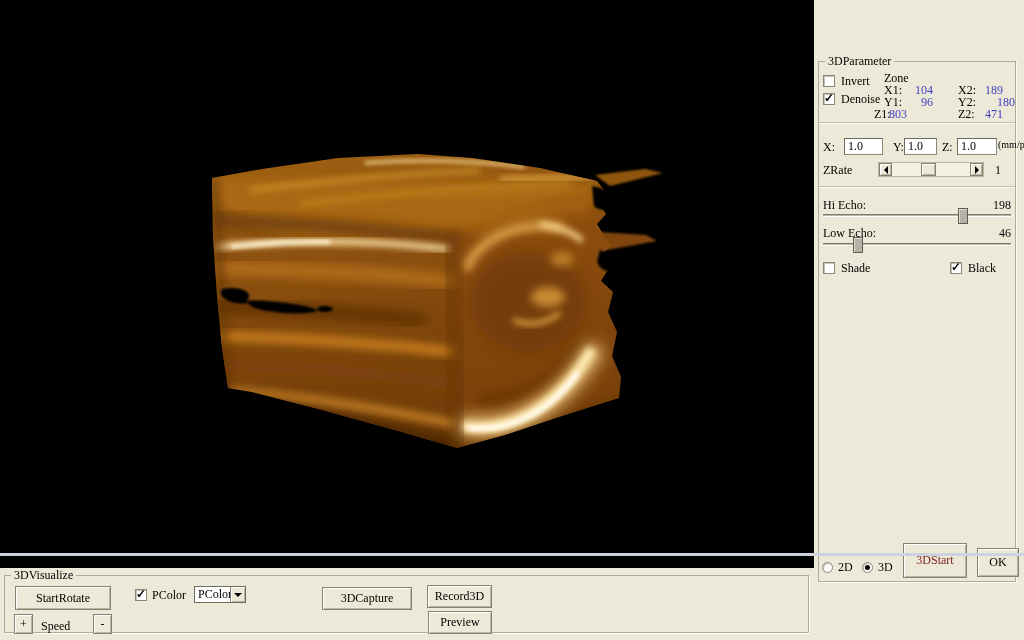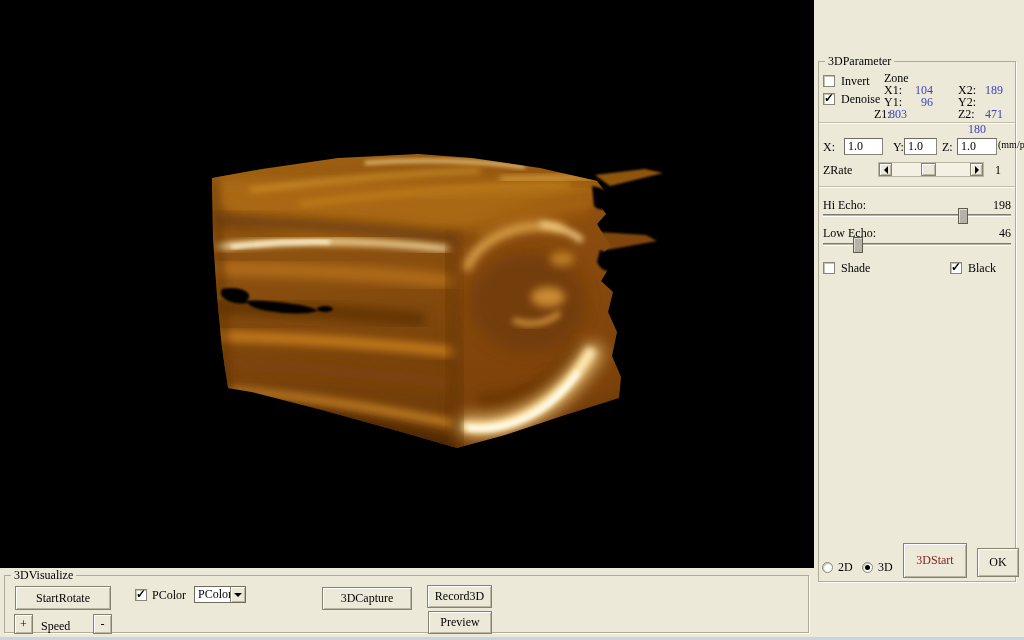--- a/index.html
+++ b/index.html
@@ -1,18 +1,18 @@
 <!DOCTYPE html>
 <html><head>
 <meta charset="utf-8">
 <style>
   * { margin:0; padding:0; box-sizing:border-box; }
   html,body { width:1024px; height:640px; overflow:hidden; }
   body { font-family:"Liberation Serif","DejaVu Serif",serif; font-size:12px; color:#000; background:#ece9d8; }
-  #root { position:relative; width:1024px; height:640px; background:#ece9d8; }
+  #root { position:relative; width:1024px; height:556px; background:#ece9d8; }
 
   
   #viewport { position:absolute; left:0; top:0; width:814px; height:568px; background:#000; }
 
   
   #rpanel { position:absolute; left:814px; top:0; width:210px; height:640px; background:#ece9d8; }
 
   .groupbox { position:absolute; border:1px solid #b0ab99; box-shadow:1px 1px 0 #fdfcf6; }
   .gb-title { position:absolute; top:-8px; left:6px; background:#ece9d8; padding:0 3px; line-height:14px; white-space:nowrap; }
 
@@ -177,21 +177,21 @@
       <span class="cb-lab" style="left:22px; top:31px;">Denoise</span>
 
       <span class="lbl" style="left:65px; top:10px;">Zone</span>
       <span class="lbl" style="left:65px; top:22px;">X1:</span>
       <span class="lbl blue" style="left:70px; top:22px; width:44px; text-align:right;">104</span>
       <span class="lbl" style="left:139px; top:22px;">X2:</span>
       <span class="lbl blue" style="left:140px; top:22px; width:44px; text-align:right;">189</span>
       <span class="lbl" style="left:65px; top:34px;">Y1:</span>
       <span class="lbl blue" style="left:70px; top:34px; width:44px; text-align:right;">96</span>
       <span class="lbl" style="left:139px; top:34px;text-align:center;">Y2:</span>
-      <span class="lbl blue" style="left:136px; top:34px; width:44px; text-align:center;margin-top:27px;">180</span>
+      <span class="lbl blue" style="left:152px; top:34px; width:44px; text-align:right;">180</span>
       <span class="lbl" style="left:55px; top:46px;">Z1:</span>
       <span class="lbl blue" style="left:70px; top:46px; width:44px; text-align:left;">803</span>
       <span class="lbl" style="left:139px; top:46px;">Z2:</span>
       <span class="lbl blue" style="left:140px; top:46px; width:44px; text-align:right;">471</span>
 
       <div class="sep" style="left:0; top:60px; width:196px;"></div>
 
       <span class="lbl" style="left:4px; top:79px;">X:</span>
       <input class="tinput" style="left: 25px; top: 76px; width: 39px;" value="1.0">
       <span class="lbl" style="left:74px; top:79px;">Y:</span>

